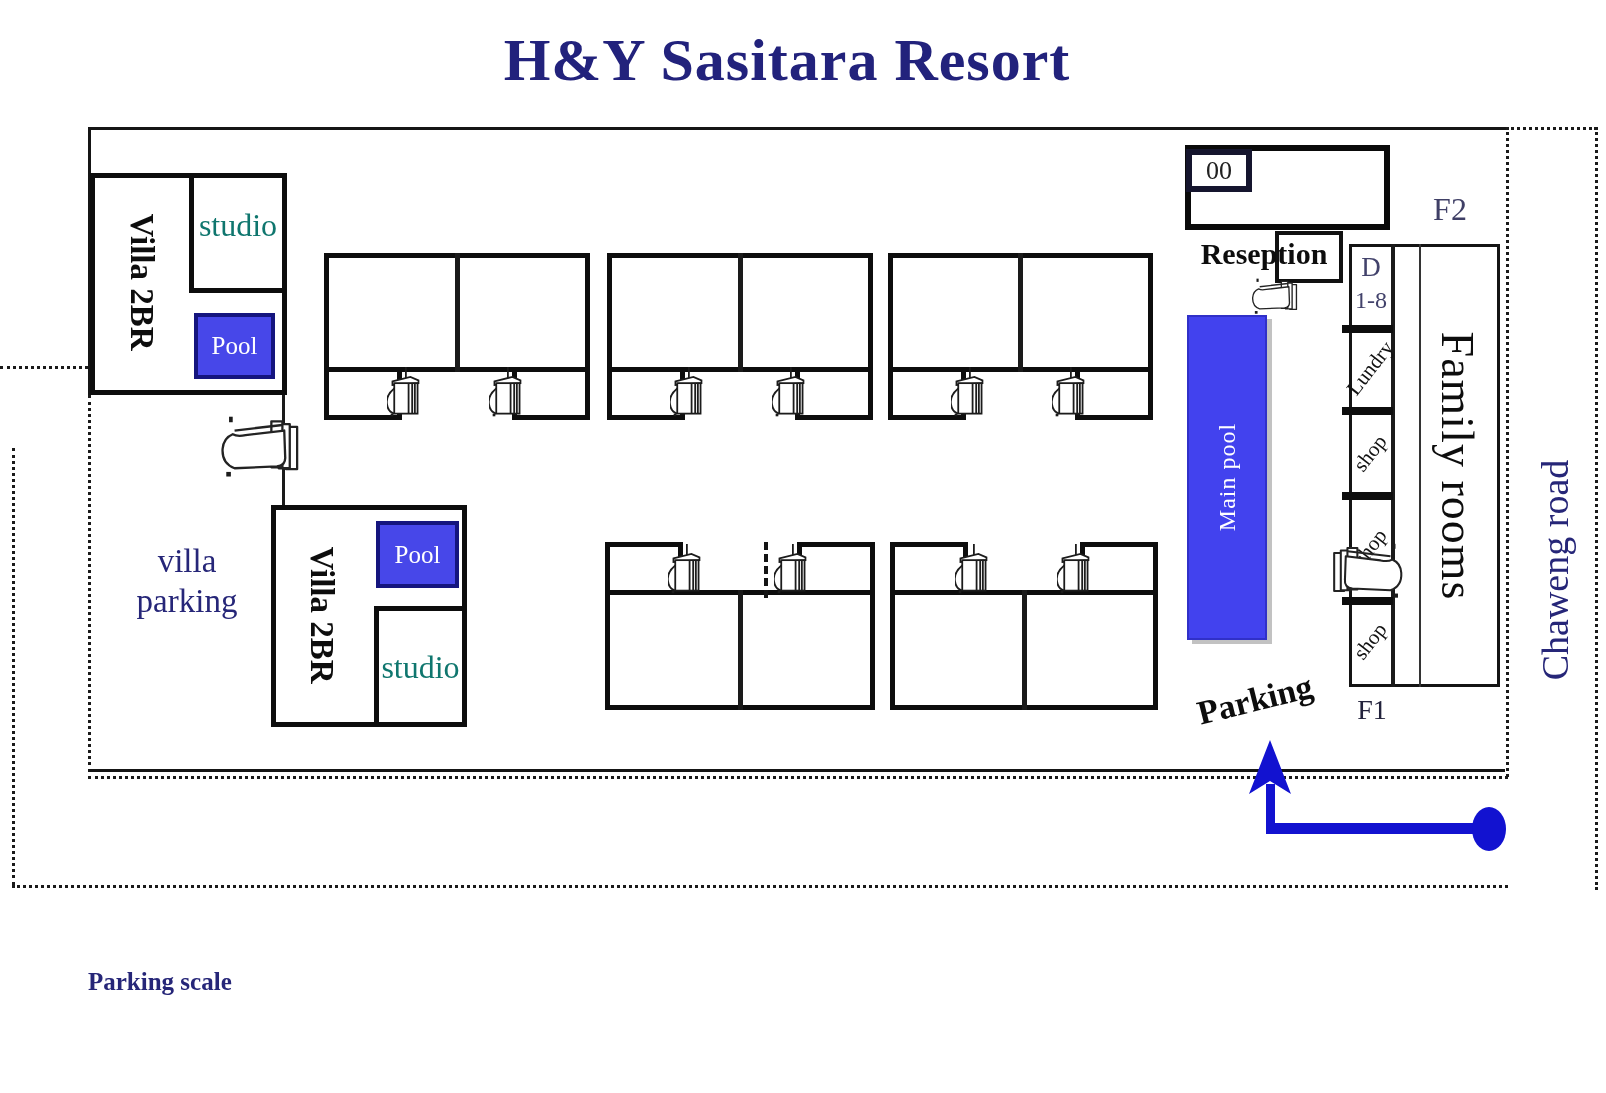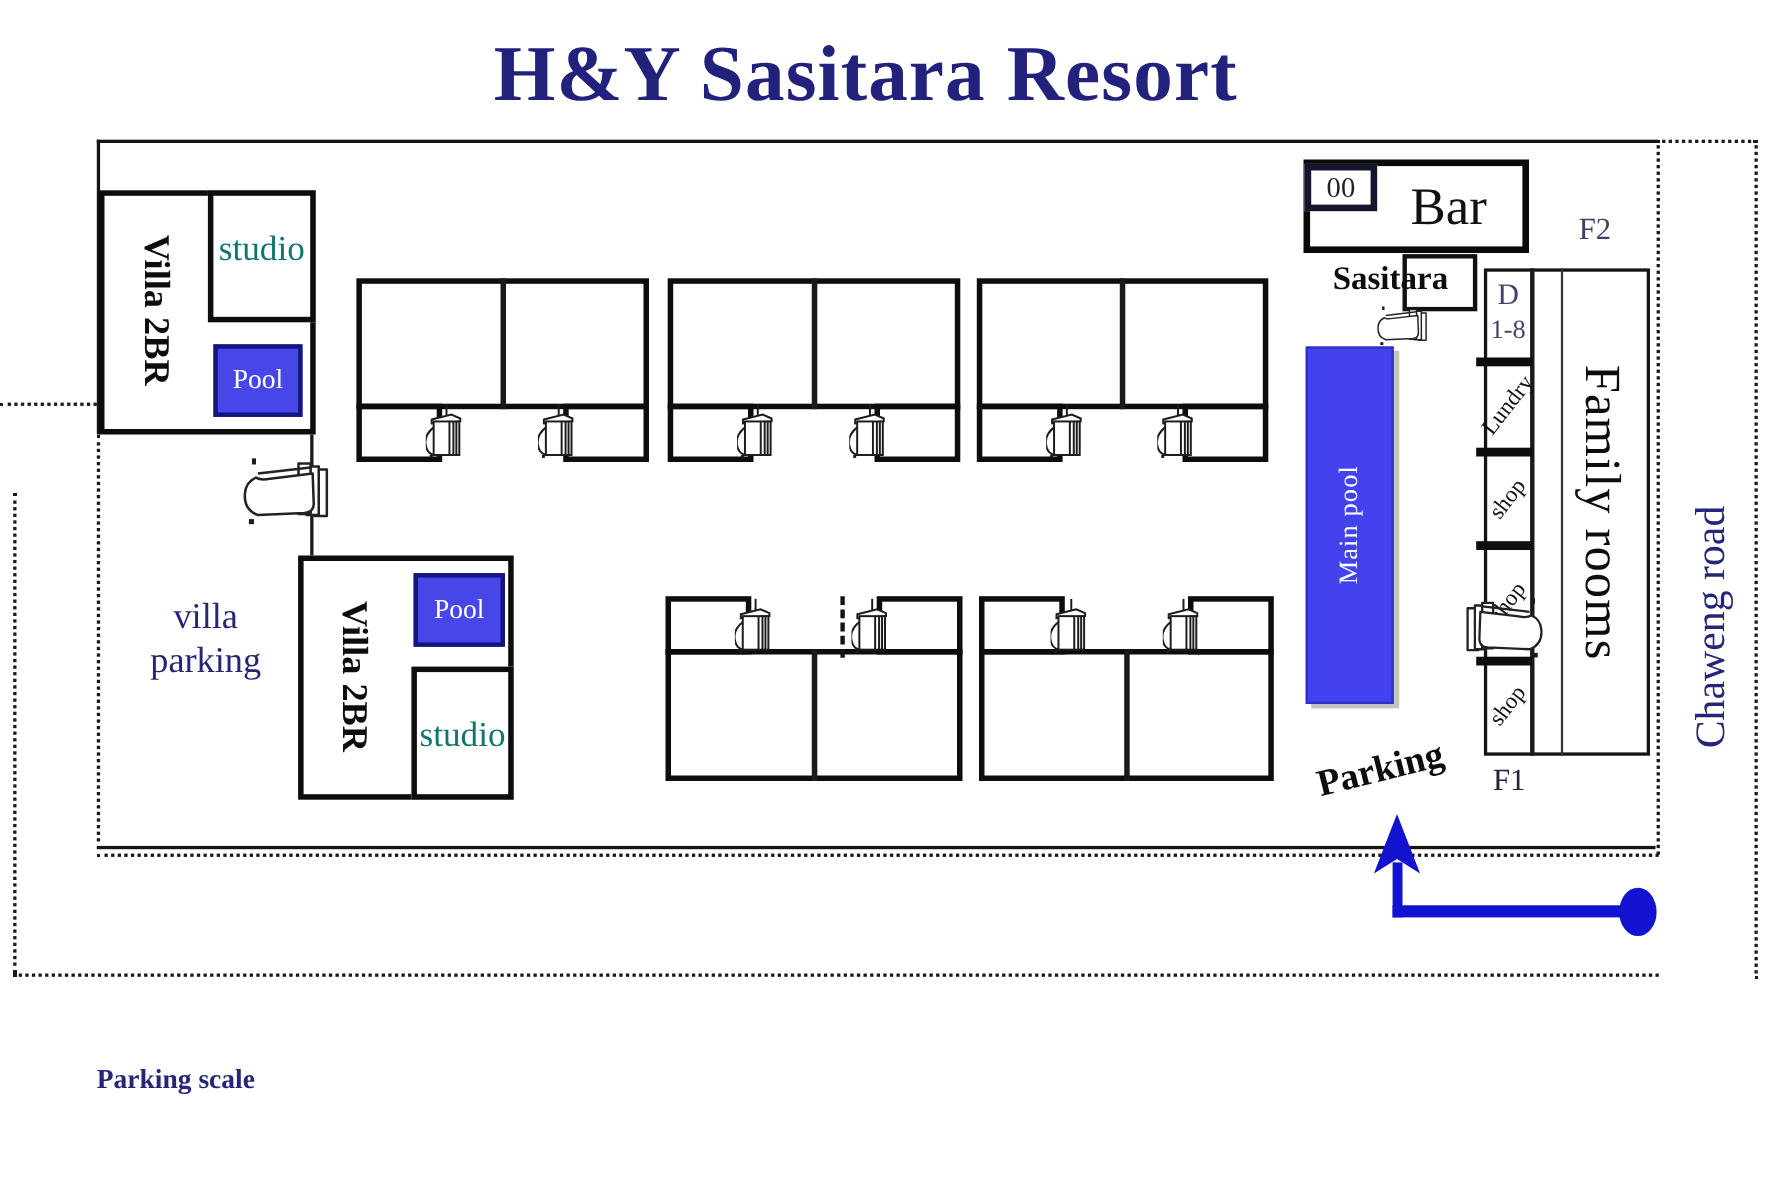--- a/index.html
+++ b/index.html
@@ -11,21 +11,21 @@
   .ln-solid-h{border-top:3px solid #151515;}
   .ln-solid-v{border-left:3px solid #151515;}
   .ln-dot-h{border-top:3px dotted #1a1a1a;}
   .ln-dot-v{border-left:3px dotted #1a1a1a;}
   .thinline{background:#1a1a1a;}
   
   .ctr{display:flex;align-items:center;justify-content:center;text-align:center;}
   .navy{color:#262678;}
   .rot90{transform:rotate(90deg);}
   .rotm90{transform:rotate(-90deg);}
-  .title{font-size:72px;font-weight:bold;color:#22227c;letter-spacing:1px;white-space:nowrap;}
+  .title{font-size:60px;font-weight:bold;color:#22227c;letter-spacing:1px;white-space:nowrap;}
   .pool{background:#4747e9;border:4px solid #15157e;color:#fff;}
   .pool-label{font-size:25px;color:#fff;}
   .vlabel{font-size:33px;font-weight:bold;color:#0d0d0d;white-space:nowrap;}
   .studio-label{font-size:32px;color:#0f766e;}
   .cell-label{font-size:21px;color:#111;white-space:nowrap;transform:rotate(-52deg);}
   .divider{background:#0d0d0d;}
   .icon{position:absolute;}
   svg .sk{fill:#fff;stroke:#232323;stroke-width:2.5;stroke-linejoin:round;}
 </style>
 </head>
@@ -161,26 +161,25 @@
         <use href="#chair"></use>
       </svg>
     <svg class="icon" style="left:166px;top:2px;width:38px;height:52px;" viewBox="0 0 40 58">
         <use href="#chair"></use>
       </svg>
   </div>
 
   <div class="abs" style="left:764px;top:542px;width:4px;height:56px;border-left:4px dashed #141414;"></div>
 
   <div class="abs" style="left:1185px;top:145px;width:205px;height:85px;border:6px solid #0a0a0a;background:#fff;"></div>
-  <div class="abs ctr" style="left:1262px;top:152px;width:110px;height:72px;font-size:48px;color:#111;">Bar</div>
   <div class="abs ctr" style="left:1186px;top:149px;width:66px;height:43px;border:6px solid #15152e;background:#fff;font-size:26px;color:#222;">
     <span>00</span>
   </div>
   <div class="abs" style="left:1275px;top:231px;width:68px;height:52px;border:4px solid #111;background:#fff;"></div>
-  <div class="abs ctr" style="left:1188px;top:237px;width:152px;height:34px;font-size:30px;font-weight:bold;color:#0d0d0d;white-space:nowrap;">Sasitara</div>
+  <div class="abs ctr" style="left:1188px;top:237px;width:152px;height:34px;font-size:30px;font-weight:bold;color:#0d0d0d;white-space:nowrap;">Reseption</div>
   <svg class="icon" style="left:1250px;top:278px;width:54px;height:38px;" viewBox="0 0 100 70">
       <use href="#sketch"></use>
     </svg>
 
   <div class="abs" style="left:1187px;top:315px;width:80px;height:325px;background:#4242ee;border:2px solid #3030c8;box-shadow:5px 4px 0 rgba(120,120,120,0.45);"></div>
   <div class="abs ctr rotm90" style="left:1097px;top:463px;width:260px;height:28px;font-size:24px;color:#fff;letter-spacing:1px;white-space:nowrap;">Main pool</div>
 
   <div class="abs" style="left:1349px;top:244px;width:151px;height:443px;border:3px solid #141414;"></div>
   <div class="abs thinline" style="left:1391px;top:244px;width:4px;height:443px;"></div>
   <div class="abs" style="left:1419px;top:244px;width:2px;height:443px;background:#333;"></div>
@@ -196,21 +195,21 @@
   <div class="abs ctr cell-label" style="left:1325px;top:441px;width:90px;height:24px;">shop</div>
   <div class="abs ctr cell-label" style="left:1325px;top:535px;width:90px;height:24px;">shop</div>
   <div class="abs ctr cell-label" style="left:1325px;top:629px;width:90px;height:24px;">shop</div>
 
   <div class="abs ctr rot90" style="left:1308px;top:441px;width:300px;height:50px;font-size:46px;color:#0d0d0d;letter-spacing:1px;white-space:nowrap;">Family rooms</div>
 
   <svg class="icon" style="left:1320px;top:543px;width:88px;height:58px;transform:scaleX(-1);" viewBox="0 0 100 70">
       <use href="#sketch"></use>
     </svg>
 
-  <div class="abs ctr" style="left:1420px;top:193px;width:60px;height:32px;font-size:28px;color:#3f3f66;">F2</div>
+  <div class="abs ctr" style="left:1420px;top:193px;width:60px;height:32px;font-size:32px;color:#3f3f66;">F2</div>
   <div class="abs ctr" style="left:1342px;top:694px;width:60px;height:32px;font-size:28px;color:#23233c;">F1</div>
 
   <div class="abs ctr" style="left:1165px;top:679px;width:180px;height:42px;font-size:34px;font-weight:bold;color:#0d0d0d;transform:rotate(-14deg);white-space:nowrap;">Parking</div>
 
   <svg class="abs" style="left:1248px;top:734px;width:270px;height:130px;" viewBox="0 0 270 130">
     <g fill="#1212d0">
       <polygon points="22,6 43,60 22,47 1,60"></polygon>
       <rect x="18" y="50" width="9" height="50"></rect>
       <rect x="18" y="89" width="212" height="11"></rect>
       <ellipse cx="241" cy="95" rx="17" ry="22"></ellipse>

